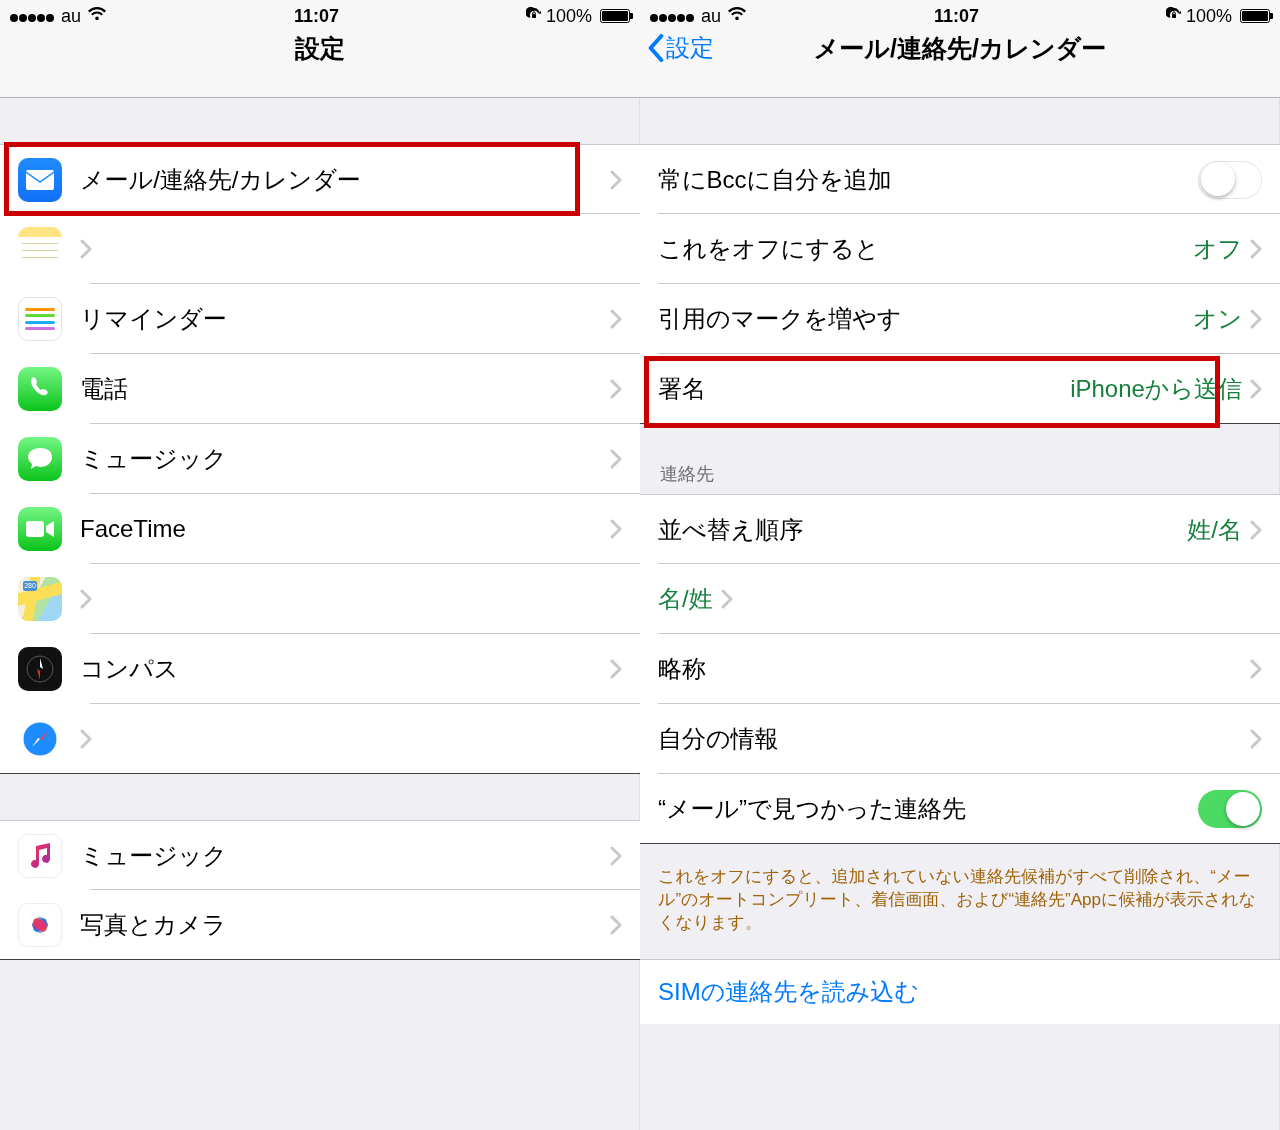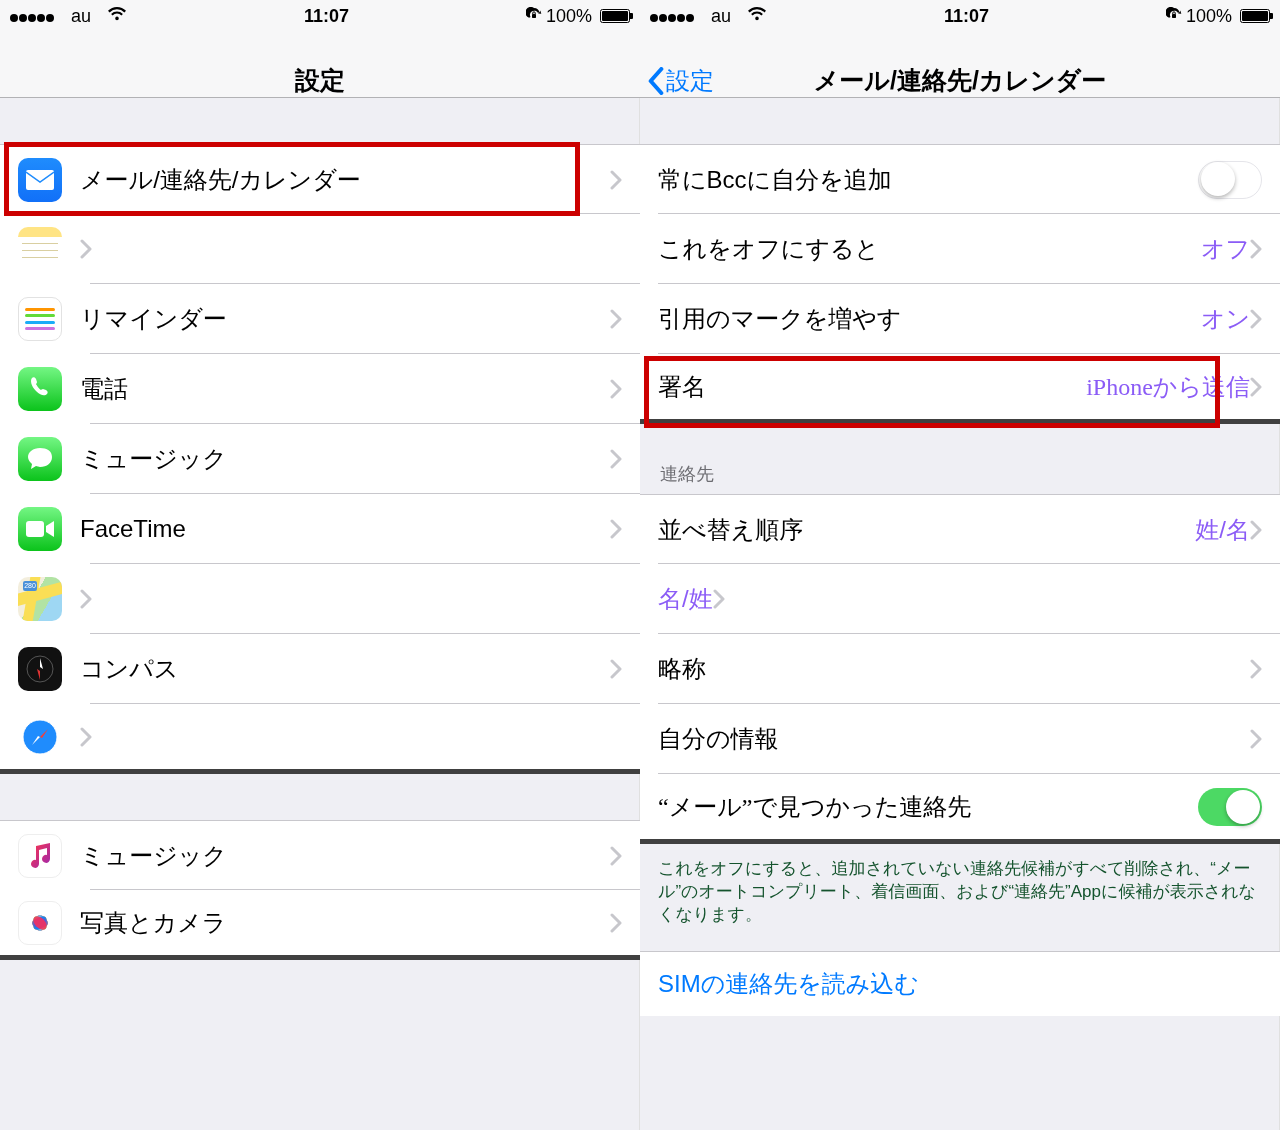--- a/index.html
+++ b/index.html
@@ -25,87 +25,87 @@
       height:32px;
       background:#F7F7F8;
       display:flex;
       align-items:center;
       justify-content:space-between;
       padding:0 10px;
       font-size:18px;
       color:#000;
       font-weight:500;
     }
-    .sb-left { display:flex; align-items:center; gap:16px; }
+    .sb-left { display:flex; align-items:center; gap:6px; }
     .sb-right { display:flex; align-items:center; gap:4px; }
     .dots span { display:inline-block; width:8px; height:8px; background:#000; border-radius:50%; margin-right:1px; }
     .wifi { font-size:16px; }
     .battery-wrap { display:flex; align-items:center; }
     .battery {
       width:30px;height:14px;border:1.5px solid #000;border-radius:2.5px;position:relative;margin-left:4px;
     }
     .battery::after {
       content:"";position:absolute;right:-4px;top:3px;width:3px;height:6px;background:#000;border-radius:0 1px 1px 0;
     }
     .battery .fill {position:absolute;left:1px;top:1px;bottom:1px;right:1px;background:#000;border-radius:1px;}
     .lock {font-size:15px;}
 
     
     .navhead {
       height:66px;
       background:#F7F7F8;
       border-bottom:1px solid #B2B2B5;
       display:flex;
-      align-items:flex-end;
+      align-items:flex-start;
       justify-content:center;
       position:relative;
       font-size:26px;
       font-weight:600;
     }
     .navhead .back {
       position:absolute;left:8px;display:flex;align-items:center;color:#007AFF;font-weight:400;font-size:24px;
     }
     .navhead .back svg { width:16px; height:28px; margin-right:2px; }
     .nav-title { font-size:25px; font-weight:600; }
 
     .scroll { flex:1; overflow:hidden; }
 
     .group-gap { height:46px; }
     .group-header {
       font-size:18px; color:#6D6D72;
       padding:8px 20px 8px 20px;
     }
     .group-footer {
-      font-size:17px; color:#14532d; line-height:1.35;
-      padding:14px 18px 4px 18px;
+      font-size:17px; color:#a16207; line-height:1.35;
+      padding:22px 18px 4px 18px;
     }
 
     .row {
       background:#fff;
       height:70px;
       display:flex;
       align-items:center;
       padding:0 18px 0 18px;
       position:relative;
       font-size:24px;
     }
     .row .sep {
       position:absolute; left:90px; right:0; bottom:0; height:1px; background:#C8C7CC;
     }
     .row.no-icon .sep { left:18px; }
     .row.group-start { border-top:1px solid #C8C7CC; }
-    .row.group-end { border-bottom:5px solid #404040;font-family:Liberation Serif, serif; }
+    .row.group-end { border-bottom:1px solid #404040; }
 
     .icon-slot {
       width:44px; height:44px; border-radius:10px; margin-right:18px;
       display:flex; align-items:center; justify-content:center;
       flex-shrink:0;
     }
     .label { flex:1; color:#000; }
-    .value { color:#8b5cf6; font-size:24px; margin-right:0; }
+    .value { color:#15803d; font-size:24px; margin-right:8px; }
     .chev { color:#C7C7CC; }
     .chev svg { width:12px; height:20px; display:block; }
 
     .switch {
       width:64px;height:38px;border-radius:19px;position:relative;flex-shrink:0;
     }
     .switch .knob {
       position:absolute;width:34px;height:34px;background:#fff;border-radius:50%;top:2px;
       box-shadow:0 2px 4px rgba(0,0,0,.3);
     }

